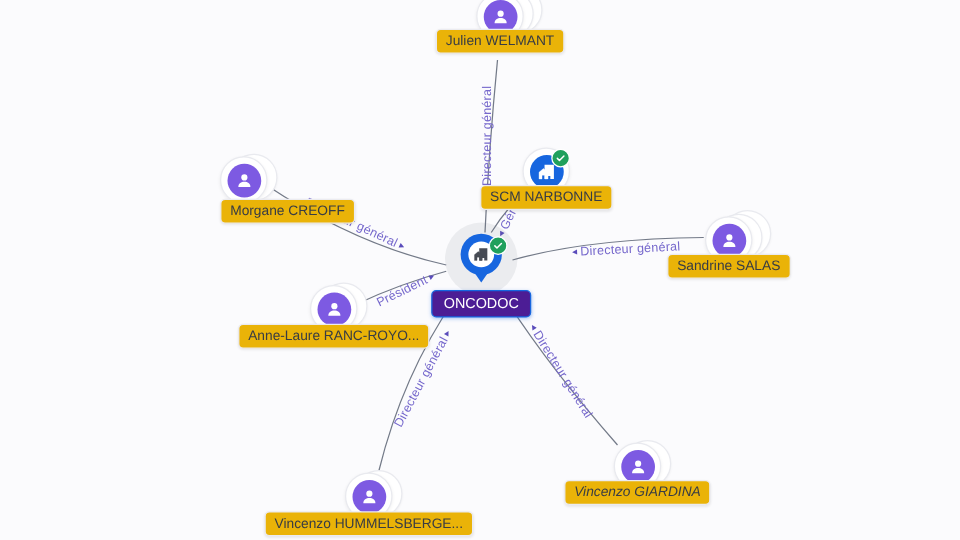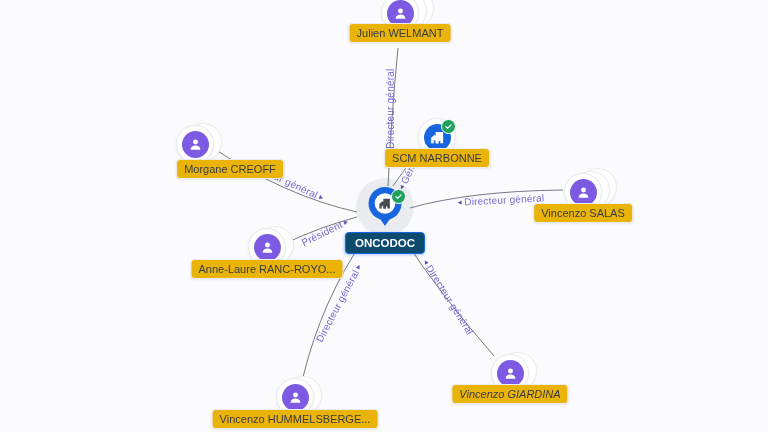--- a/index.html
+++ b/index.html
@@ -38,22 +38,22 @@
     display:flex;align-items:center;justify-content:center;z-index:5;
   }
   .chip{
     position:absolute;z-index:4;white-space:nowrap;
     background:#eab308;border:1px solid #ebebf0;border-radius:4px;
     padding:3px 7px;font-size:11px;color:#383c44;
     box-shadow:0 1px 2px rgba(0,0,0,.08);
     transform:translate(-50%,-50%);
   }
   .chip.center-chip{
-    background:#0c4a6e;border-color:#1766df;color:#ffffff;
-    font-weight:bold;font-size:11.5px;padding:4px 9px;
+    background:#4c1d95;border-color:#1766df;color:#ffffff;
+    font-weight:normal;font-size:11.5px;padding:4px 9px;
     box-shadow:0 1px 3px rgba(23,102,223,.35);
   }
   .halo{
     position:absolute;border-radius:50%;
     background:rgba(110,116,130,.11);z-index:2;
   }
   .pin{position:absolute;z-index:3;}
 </style>
 </head>
 <body>
@@ -121,21 +121,21 @@
       <div class="stack-circle" style="left: -11px; top: -21px;"></div>
       <div class="node-ring" style="left: -19px; top: -19px;">
         <div class="node-inner" style="background: rgb(125, 90, 226);">
           <svg width="17" height="17" viewBox="0 0 24 24">
             <circle cx="12" cy="8.4" r="3.5" fill="#ffffff"></circle>
             <path d="M5.2 18.8c0-3.5 3.2-5.4 6.8-5.4s6.8 1.9 6.8 5.4v.5H5.2z" fill="#ffffff"></path>
           </svg>
         </div>
       </div>
     </div>
-    <div class="chip" style="left: 583px; top: 213px;">Vincenzo SALAS</div>
+    <div class="chip" style="left: 583px; top: 213px;">Sandrine SALAS</div>
     <div class="halo" style="left: 356px; top: 178px; width: 58px; height: 58px;"></div>
     <div class="pin" style="left: 363px; top: 179px;"><svg width="44" height="56" viewBox="-22 -26 44 56">
         <path d="M -9,8 L 0,21 L 9,8 Z" fill="#1766df"></path>
         <circle cx="0" cy="-1.5" r="16.5" fill="#1766df"></circle>
         <circle cx="0" cy="-1.5" r="10.3" fill="#ffffff"></circle>
         <g transform="translate(-6.5,-8)">
           <svg width="13" height="13" viewBox="0 0 24 24">
             <path d="M9 3h12v18h-4.6v-3.6h-2.8V21H9z" fill="#474b54"></path>
             <path d="M2 21v-8.6L7.6 7.8l5.6 4.6V21H9.4v-4.8H5.8V21z" fill="#474b54" stroke="#474b54" stroke-width="0.5"></path>
           </svg>

